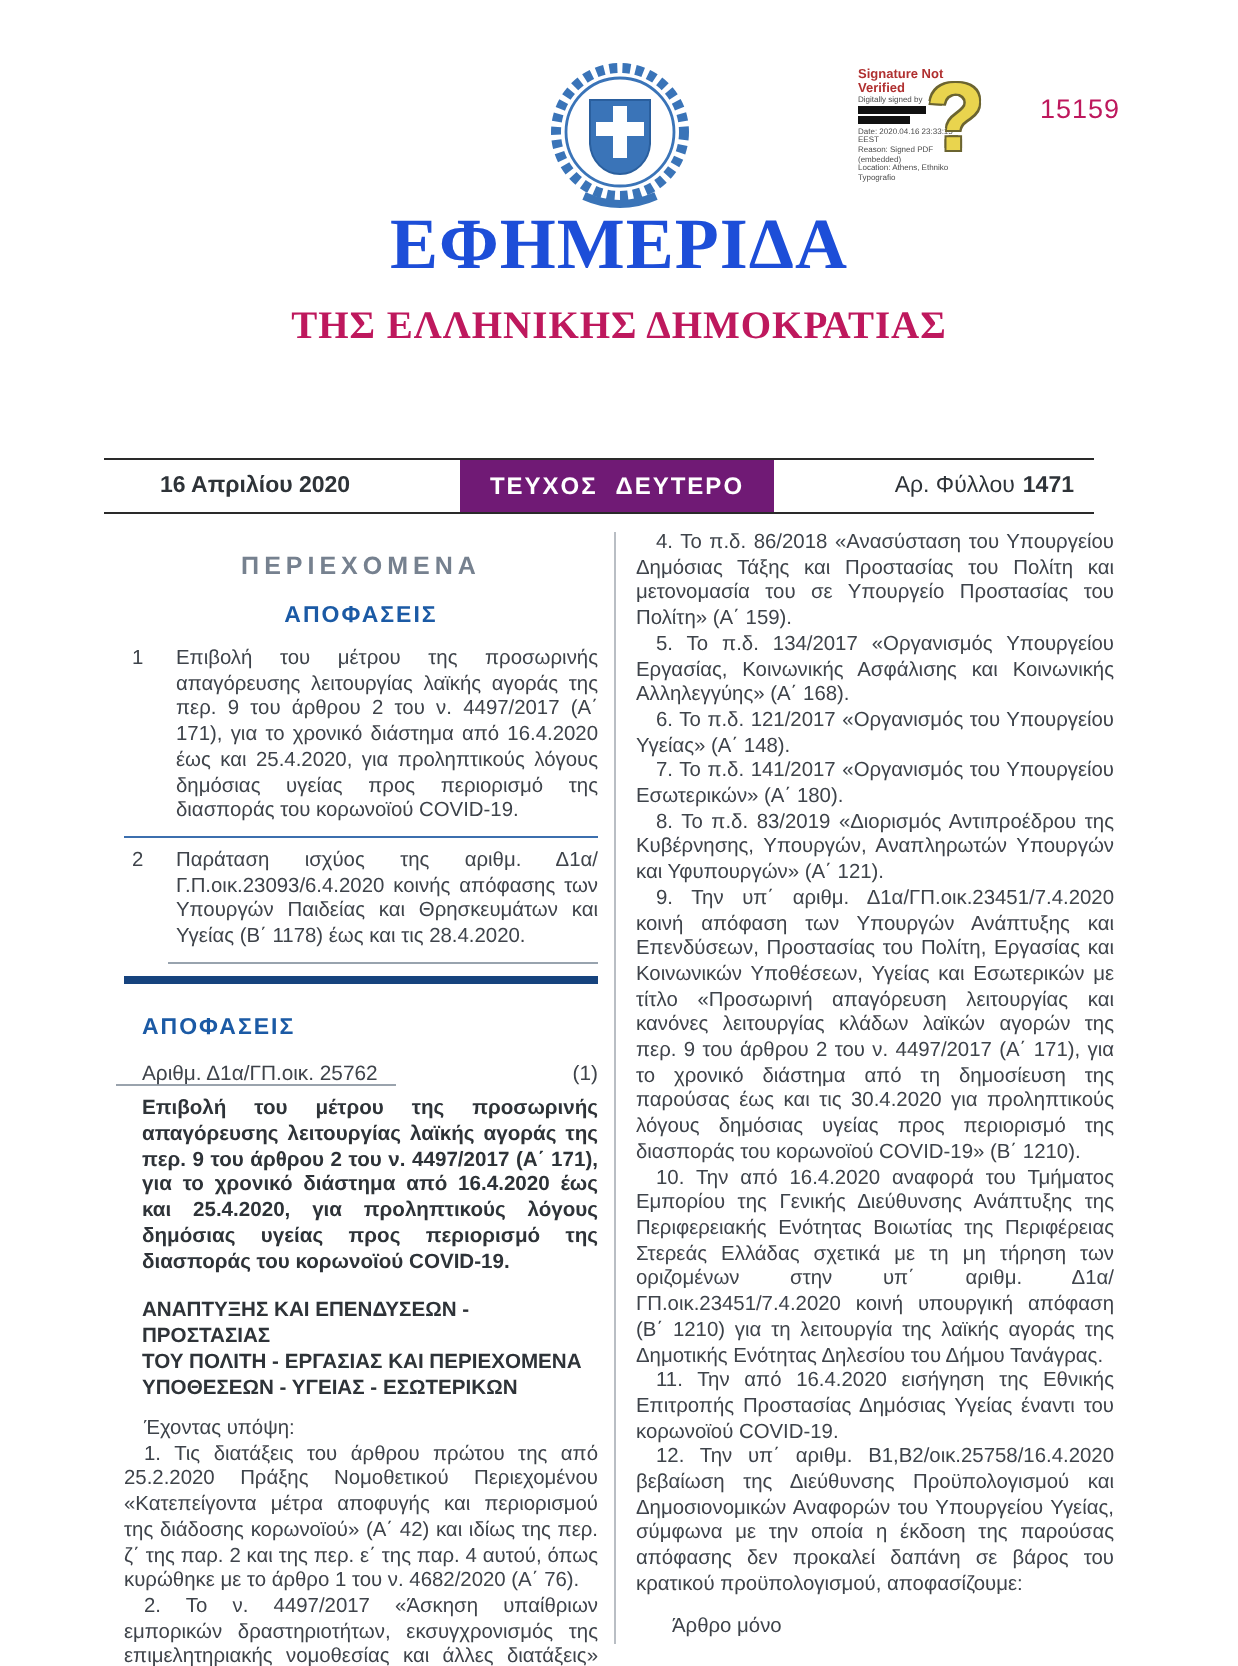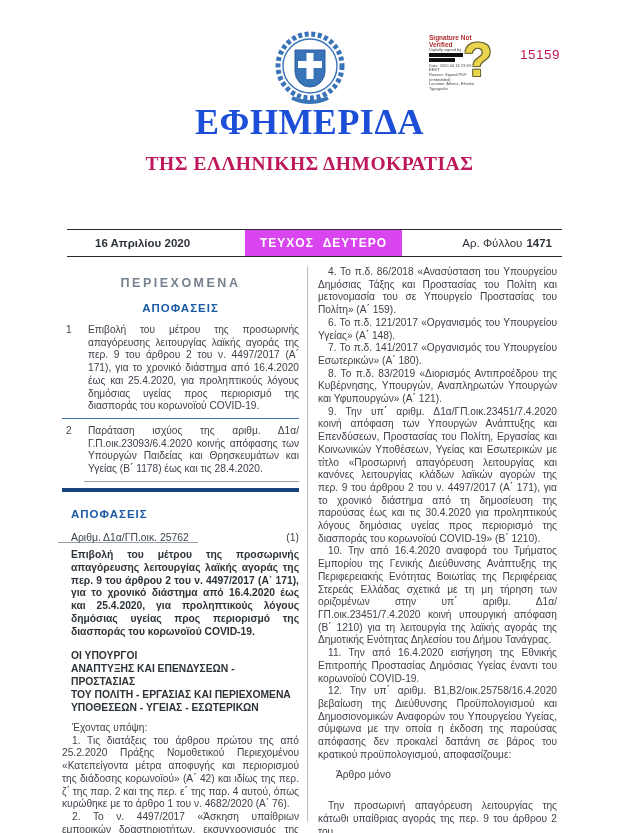--- a/index.html
+++ b/index.html
@@ -13,23 +13,23 @@
   .sig-title{color:#b03030;font-size:6.5px;font-weight:bold;line-height:7px;}
   .sig-line{color:#4a4a4a;font-size:4px;line-height:4.6px;white-space:nowrap;}
   .sig-redact{background:#111;color:#111;display:inline-block;height:4px;width:34px;}
   .sig-q{position:absolute;left:34px;top:2px;font-size:48px;font-weight:bold;color:#e9d44e;
          text-shadow:1px 1px 0 #6b6430,-1px -1px 0 #6b6430,1px -1px 0 #6b6430,-1px 1px 0 #6b6430;line-height:48px;}
   .page-number{position:absolute;left:520px;top:47px;font-size:13.5px;color:#be185d;letter-spacing:0.5px;}
   .masthead{position:absolute;left:0;top:102px;width:619px;text-align:center;font-family:"Liberation Serif",serif;}
   .mast-line{font-size:36px;font-weight:bold;color:#1d4ed8;line-height:40px;letter-spacing:0.5px;}
   .mast-sub{margin-top:11px;font-size:19.5px;font-weight:bold;color:#be185d;letter-spacing:0.5px;}
   
-  .issue-bar{position:absolute;left:67px;top:229px;width:495px;border-top:1.6px solid #2a2a2a;border-bottom:1.6px solid #2a2a2a;height:26px;display:flex;align-items:stretch;}
+  .issue-bar{position:absolute;left:52px;top:229px;width:495px;border-top:1.6px solid #2a2a2a;border-bottom:1.6px solid #2a2a2a;height:26px;display:flex;align-items:stretch;}
   .issue-date{flex:1;display:flex;align-items:center;padding-left:28px;font-size:11.5px;color:#2e3338;font-weight:bold;}
-  .issue-type{width:157px;background:#d946ef;color:#ffffff;display:flex;align-items:center;justify-content:center;font-size:12px;font-weight:bold;letter-spacing:1px;word-spacing:5px;}
+  .issue-type{width:157px;background:#701a75;color:#ffffff;display:flex;align-items:center;justify-content:center;font-size:12px;font-weight:bold;letter-spacing:1px;word-spacing:5px;}
   .issue-no{flex:1;display:flex;align-items:center;justify-content:flex-end;padding-right:10px;font-size:11.5px;color:#2e3338;}
   .issue-no b{margin-left:4px;}
   
   .columns{position:absolute;left:62px;top:266px;width:495px;height:556px;display:flex;}
   .col-left{width:246px;border-right:1px solid #b9bec4;padding-right:8px;box-sizing:border-box;}
   .col-right{width:249px;padding-left:10px;box-sizing:border-box;}
   .body-text{font-size:10.2px;line-height:12.7px;color:#3e434a;text-align:justify;margin:0;}
   .para{text-indent:10px;}
   
   .toc-title{text-align:center;font-size:12.5px;font-weight:bold;color:#76818f;letter-spacing:2.5px;margin:10px 0 12px 0;}
@@ -118,34 +118,34 @@
 
       <div class="doc-line">
         <span>Αριθμ. Δ1α/ΓΠ.οικ. 25762</span>
         <span>(1)</span>
       </div>
       <div class="doc-underline"></div>
 
       <p class="dec-title">Επιβολή του μέτρου της προσωρινής απαγόρευσης λειτουργίας λαϊκής αγοράς της περ. 9 του άρθρου 2 του ν. 4497/2017 (Α΄ 171), για το χρονικό διάστημα από 16.4.2020 έως και 25.4.2020, για προληπτικούς λόγους δημόσιας υγείας προς περιορισμό της διασποράς του κορωνοϊού COVID-19.</p>
 
       <div class="ministers">
-        <div>ΟΙ ΥΠΟΥΡΓΟΙ</div>
         <div>ΑΝΑΠΤΥΞΗΣ ΚΑΙ ΕΠΕΝΔΥΣΕΩΝ - ΠΡΟΣΤΑΣΙΑΣ</div>
         <div>ΤΟΥ ΠΟΛΙΤΗ - ΕΡΓΑΣΙΑΣ ΚΑΙ ΠΕΡΙΕΧΟΜΕΝΑ</div>
         <div>ΥΠΟΘΕΣΕΩΝ - ΥΓΕΙΑΣ - ΕΣΩΤΕΡΙΚΩΝ</div>
       </div>
 
       <p class="body-text para">Έχοντας υπόψη:</p>
       <p class="body-text para">1. Τις διατάξεις του άρθρου πρώτου της από 25.2.2020 Πράξης Νομοθετικού Περιεχομένου «Κατεπείγοντα μέτρα αποφυγής και περιορισμού της διάδοσης κορωνοϊού» (Α΄ 42) και ιδίως της περ. ζ΄ της παρ. 2 και της περ. ε΄ της παρ. 4 αυτού, όπως κυρώθηκε με το άρθρο 1 του ν. 4682/2020 (Α΄ 76).</p>
       <p class="body-text para">2. Το ν. 4497/2017 «Άσκηση υπαίθριων εμπορικών δραστηριοτήτων, εκσυγχρονισμός της επιμελητηριακής νομοθεσίας και άλλες διατάξεις» (Α΄ 171).</p>
 
     </div>
 
     <div class="col-right">
       <p class="body-text para">4. Το π.δ. 86/2018 «Ανασύσταση του Υπουργείου Δημόσιας Τάξης και Προστασίας του Πολίτη και μετονομασία του σε Υπουργείο Προστασίας του Πολίτη» (Α΄ 159).</p>
+      <p class="body-text para">5. Το π.δ. 134/2017 «Οργανισμός Υπουργείου Εργασίας, Κοινωνικής Ασφάλισης και Κοινωνικής Αλληλεγγύης» (Α΄ 168).</p>
       <p class="body-text para">6. Το π.δ. 121/2017 «Οργανισμός του Υπουργείου Υγείας» (Α΄ 148).</p>
       <p class="body-text para">7. Το π.δ. 141/2017 «Οργανισμός του Υπουργείου Εσωτερικών» (Α΄ 180).</p>
       <p class="body-text para">8. Το π.δ. 83/2019 «Διορισμός Αντιπροέδρου της Κυβέρνησης, Υπουργών, Αναπληρωτών Υπουργών και Υφυπουργών» (Α΄ 121).</p>
       <p class="body-text para">9. Την υπ΄ αριθμ. Δ1α/ΓΠ.οικ.23451/7.4.2020 κοινή απόφαση των Υπουργών Ανάπτυξης και Επενδύσεων, Προστασίας του Πολίτη, Εργασίας και Κοινωνικών Υποθέσεων, Υγείας και Εσωτερικών με τίτλο «Προσωρινή απαγόρευση λειτουργίας και κανόνες λειτουργίας κλάδων λαϊκών αγορών της περ. 9 του άρθρου 2 του ν. 4497/2017 (Α΄ 171), για το χρονικό διάστημα από τη δημοσίευση της παρούσας έως και τις 30.4.2020 για προληπτικούς λόγους δημόσιας υγείας προς περιορισμό της διασποράς του κορωνοϊού COVID-19» (Β΄ 1210).</p>
       <p class="body-text para">10. Την από 16.4.2020 αναφορά του Τμήματος Εμπορίου της Γενικής Διεύθυνσης Ανάπτυξης της Περιφερειακής Ενότητας Βοιωτίας της Περιφέρειας Στερεάς Ελλάδας σχετικά με τη μη τήρηση των οριζομένων στην υπ΄ αριθμ. Δ1α/ΓΠ.οικ.23451/7.4.2020 κοινή υπουργική απόφαση (Β΄ 1210) για τη λειτουργία της λαϊκής αγοράς της Δημοτικής Ενότητας Δηλεσίου του Δήμου Τανάγρας.</p>
       <p class="body-text para">11. Την από 16.4.2020 εισήγηση της Εθνικής Επιτροπής Προστασίας Δημόσιας Υγείας έναντι του κορωνοϊού COVID-19.</p>
       <p class="body-text para">12. Την υπ΄ αριθμ. Β1,Β2/οικ.25758/16.4.2020 βεβαίωση της Διεύθυνσης Προϋπολογισμού και Δημοσιονομικών Αναφορών του Υπουργείου Υγείας, σύμφωνα με την οποία η έκδοση της παρούσας απόφασης δεν προκαλεί δαπάνη σε βάρος του κρατικού προϋπολογισμού, αποφασίζουμε:</p>
       <p class="body-text article-head">Άρθρο μόνο</p>
       <p class="body-text para">Την προσωρινή απαγόρευση λειτουργίας της κάτωθι υπαίθριας αγοράς της περ. 9 του άρθρου 2 του</p>
     </div>

